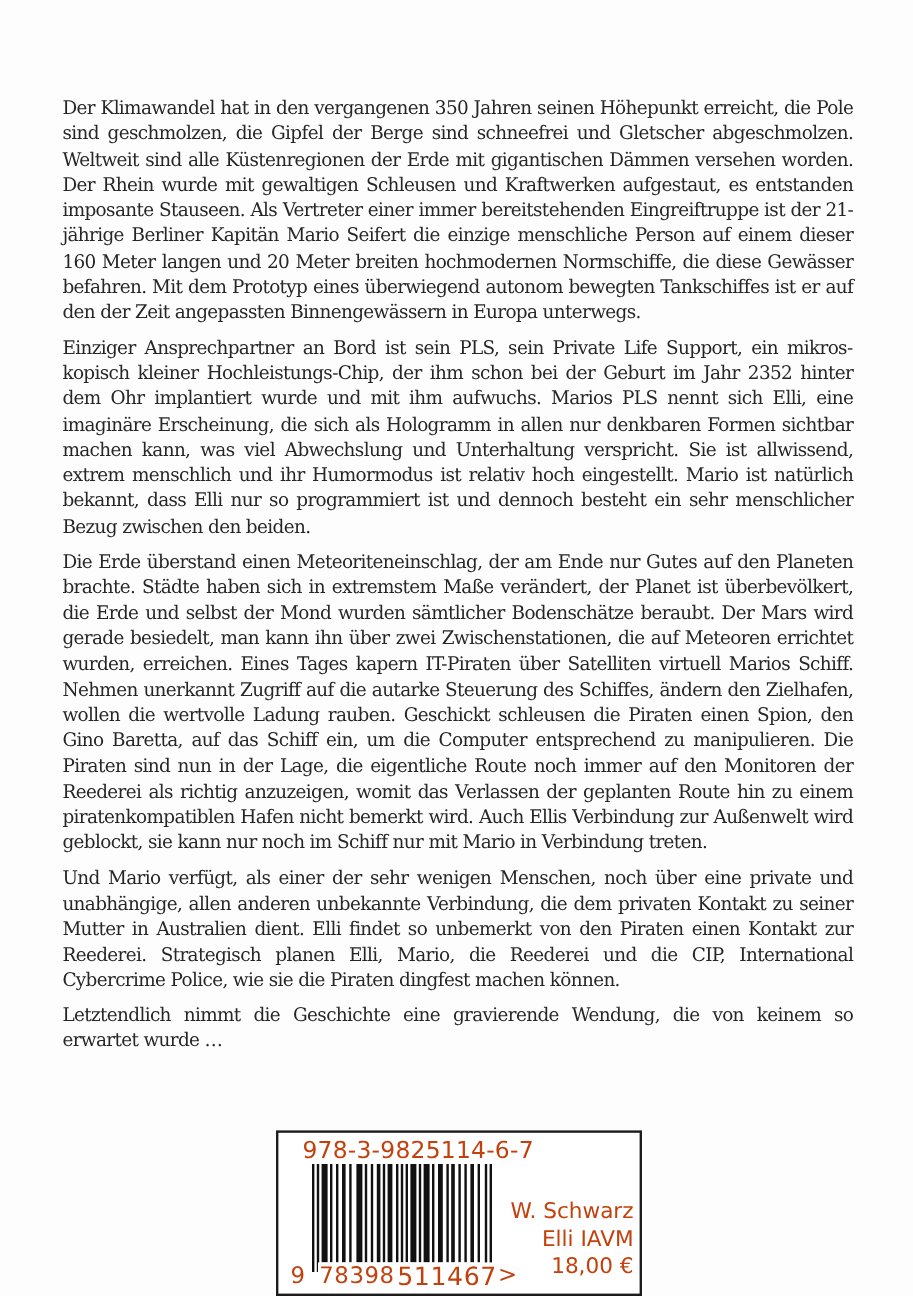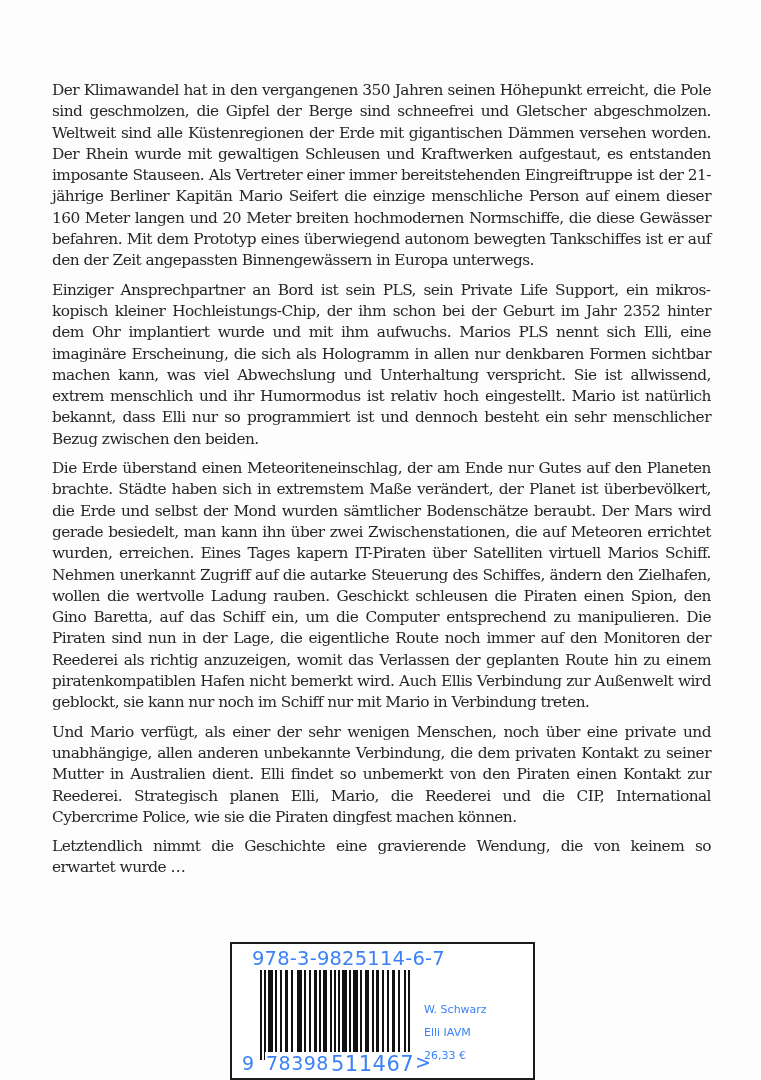--- a/index.html
+++ b/index.html
@@ -24,38 +24,38 @@
     transform-origin: left top;
   }
   .text-block p { margin: 0 0 8px 0; }
   .barcode-box {
     position: absolute;
     left: 230px; top: 942px;
     width: 301px; height: 134px;
     border: 2px solid #1c1c1c;
     background: #ffffff;
     font-family: "DejaVu Sans", sans-serif;
-    color: #3b82f6;
+    color: #c2410c;
   }
   .isbn-top {
     position: absolute; left: 20px; top: 3px;
     font-size: 19.5px; letter-spacing: 0.2px;
   }
   .bars {
     position: absolute; left: 28px; top: 26px;
     width: 152px; height: 90px;
   }
   .ean-first { position: absolute; left: 10px; top: 108px; font-size: 19px; }
   .ean-left { position: absolute; left: 33px; top: 108px; font-size: 19px; background:#fff; padding: 0 1px; letter-spacing: 0.5px; }
   .ean-right { position: absolute; left: 98px; top: 108px; font-size: 21px; background:#fff; padding: 0 1px; letter-spacing: 0.5px; }
   .ean-arrow { position: absolute; left: 183px; top: 107px; font-size: 19px; }
   .label-info {
     position: absolute; left: 192px; top: 54px; width: 104px;
-    text-align: left;
-    font-size: 11px; line-height: 23px;
+    text-align: right;
+    font-size: 18px; line-height: 23px;
   }
 </style>
 </head>
 <body>
 
 <div class="page">
 
   <div class="text-block">
     <p>Der Klimawandel hat in den vergangenen 350 Jahren seinen Höhepunkt erreicht, die Pole sind geschmolzen, die Gipfel der Berge sind schneefrei und Gletscher abge­schmolzen. Weltweit sind alle Küstenregionen der Erde mit gigantischen Dämmen versehen worden. Der Rhein wurde mit gewaltigen Schleusen und Kraftwerken auf­gestaut, es entstanden imposante Stauseen. Als Vertreter einer immer bereitstehen­den Eingreiftruppe ist der 21-jährige Berliner Kapitän Mario Seifert die einzige menschliche Person auf einem dieser 160 Meter langen und 20 Meter breiten hochmodernen Normschiffe, die diese Gewässer befahren. Mit dem Prototyp eines überwiegend autonom bewegten Tankschiffes ist er auf den der Zeit angepassten Binnengewässern in Europa unterwegs.</p>
     <p>Einziger Ansprechpartner an Bord ist sein PLS, sein Private Life Support, ein mikros­kopisch kleiner Hochleistungs-Chip, der ihm schon bei der Geburt im Jahr 2352 hinter dem Ohr implantiert wurde und mit ihm aufwuchs. Marios PLS nennt sich Elli, eine imaginäre Erscheinung, die sich als Hologramm in allen nur denkbaren Formen sichtbar machen kann, was viel Abwechslung und Unterhaltung verspricht. Sie ist allwissend, extrem menschlich und ihr Humormodus ist relativ hoch eingestellt. Mario ist natürlich bekannt, dass Elli nur so programmiert ist und dennoch besteht ein sehr menschlicher Bezug zwischen den beiden.</p>
@@ -102,17 +102,17 @@
     </svg>
 
     <span class="ean-first">9</span>
     <span class="ean-left">783982</span>
     <span class="ean-right">511467</span>
     <span class="ean-arrow">&gt;</span>
 
     <div class="label-info">
       <div>W. Schwarz</div>
       <div>Elli IAVM</div>
-      <div>26,33 €</div>
+      <div>18,00 €</div>
     </div>
   </div>
 
 </div>
 
 </body></html>

